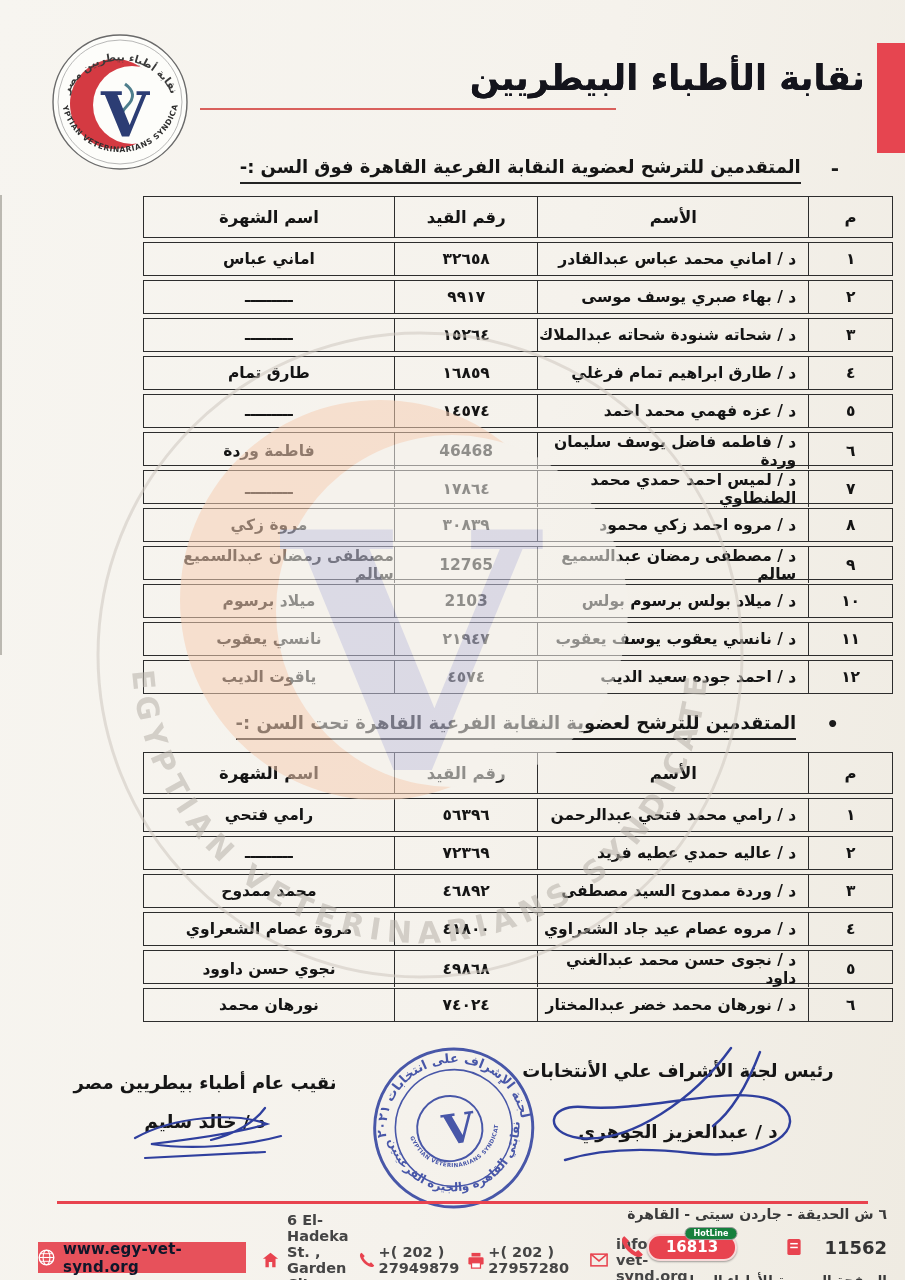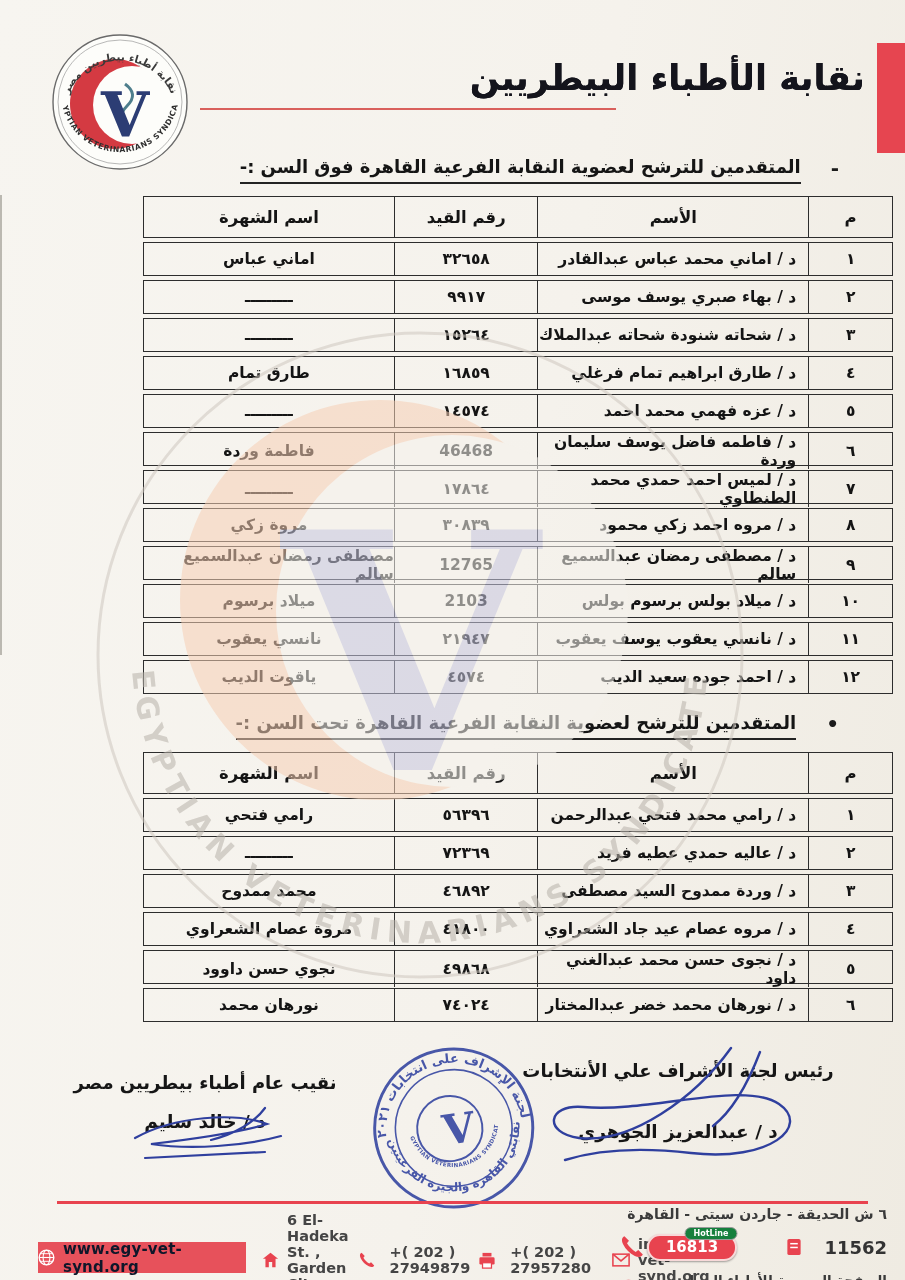--- a/index.html
+++ b/index.html
@@ -59,21 +59,21 @@
   .f-line{position:absolute;left:57px;top:3px;width:811px;height:2.5px;background:#e8434f;}
   .web-btn{
     position:absolute;left:38px;top:44px;width:208px;height:31px;background:#e7515b;
     display:flex;align-items:center;justify-content:center;gap:8px;color:#0f172a;
     font-weight:bold;font-size:15px;letter-spacing:.2px;
   }
   .contacts{position:absolute;left:250px;top:14px;width:400px;display:flex;flex-direction:row;gap:9px;
     font-weight:bold;font-size:14.5px;color:#454545;}
   .c-row{display:flex;align-items:center;gap:8px;}
   .c-row.indent{padding-left:12px;}
-  .c-group{display:flex;align-items:center;gap:14px;}
+  .c-group{display:flex;align-items:center;gap:3px;}
   .footer-right{position:absolute;right:18px;top:8px;width:268px;display:flex;flex-direction:column;gap:5px;
     direction:rtl;text-align:right;font-weight:bold;color:#3a3a3a;}
   .fr-address{font-size:14px;}
   .fr-mid{display:flex;align-items:center;justify-content:space-between;direction:rtl;height:40px;}
   .postal{display:flex;align-items:center;gap:22px;direction:ltr;font-size:18px;color:#333;}
   .hotline{position:relative;display:flex;align-items:center;gap:2px;direction:ltr;}
   .hl-pill{position:relative;background:#e8434f;border:2px solid #f7d9d9;border-radius:13px;width:86px;height:23px;
     display:flex;align-items:center;justify-content:center;color:#fff;font-weight:bold;font-size:15px;
     box-shadow:0 1px 2px rgba(0,0,0,.35);}
   .hl-label{position:absolute;top:-9px;left:50%;transform:translateX(-50%);background:#15803d;color:#fff;

